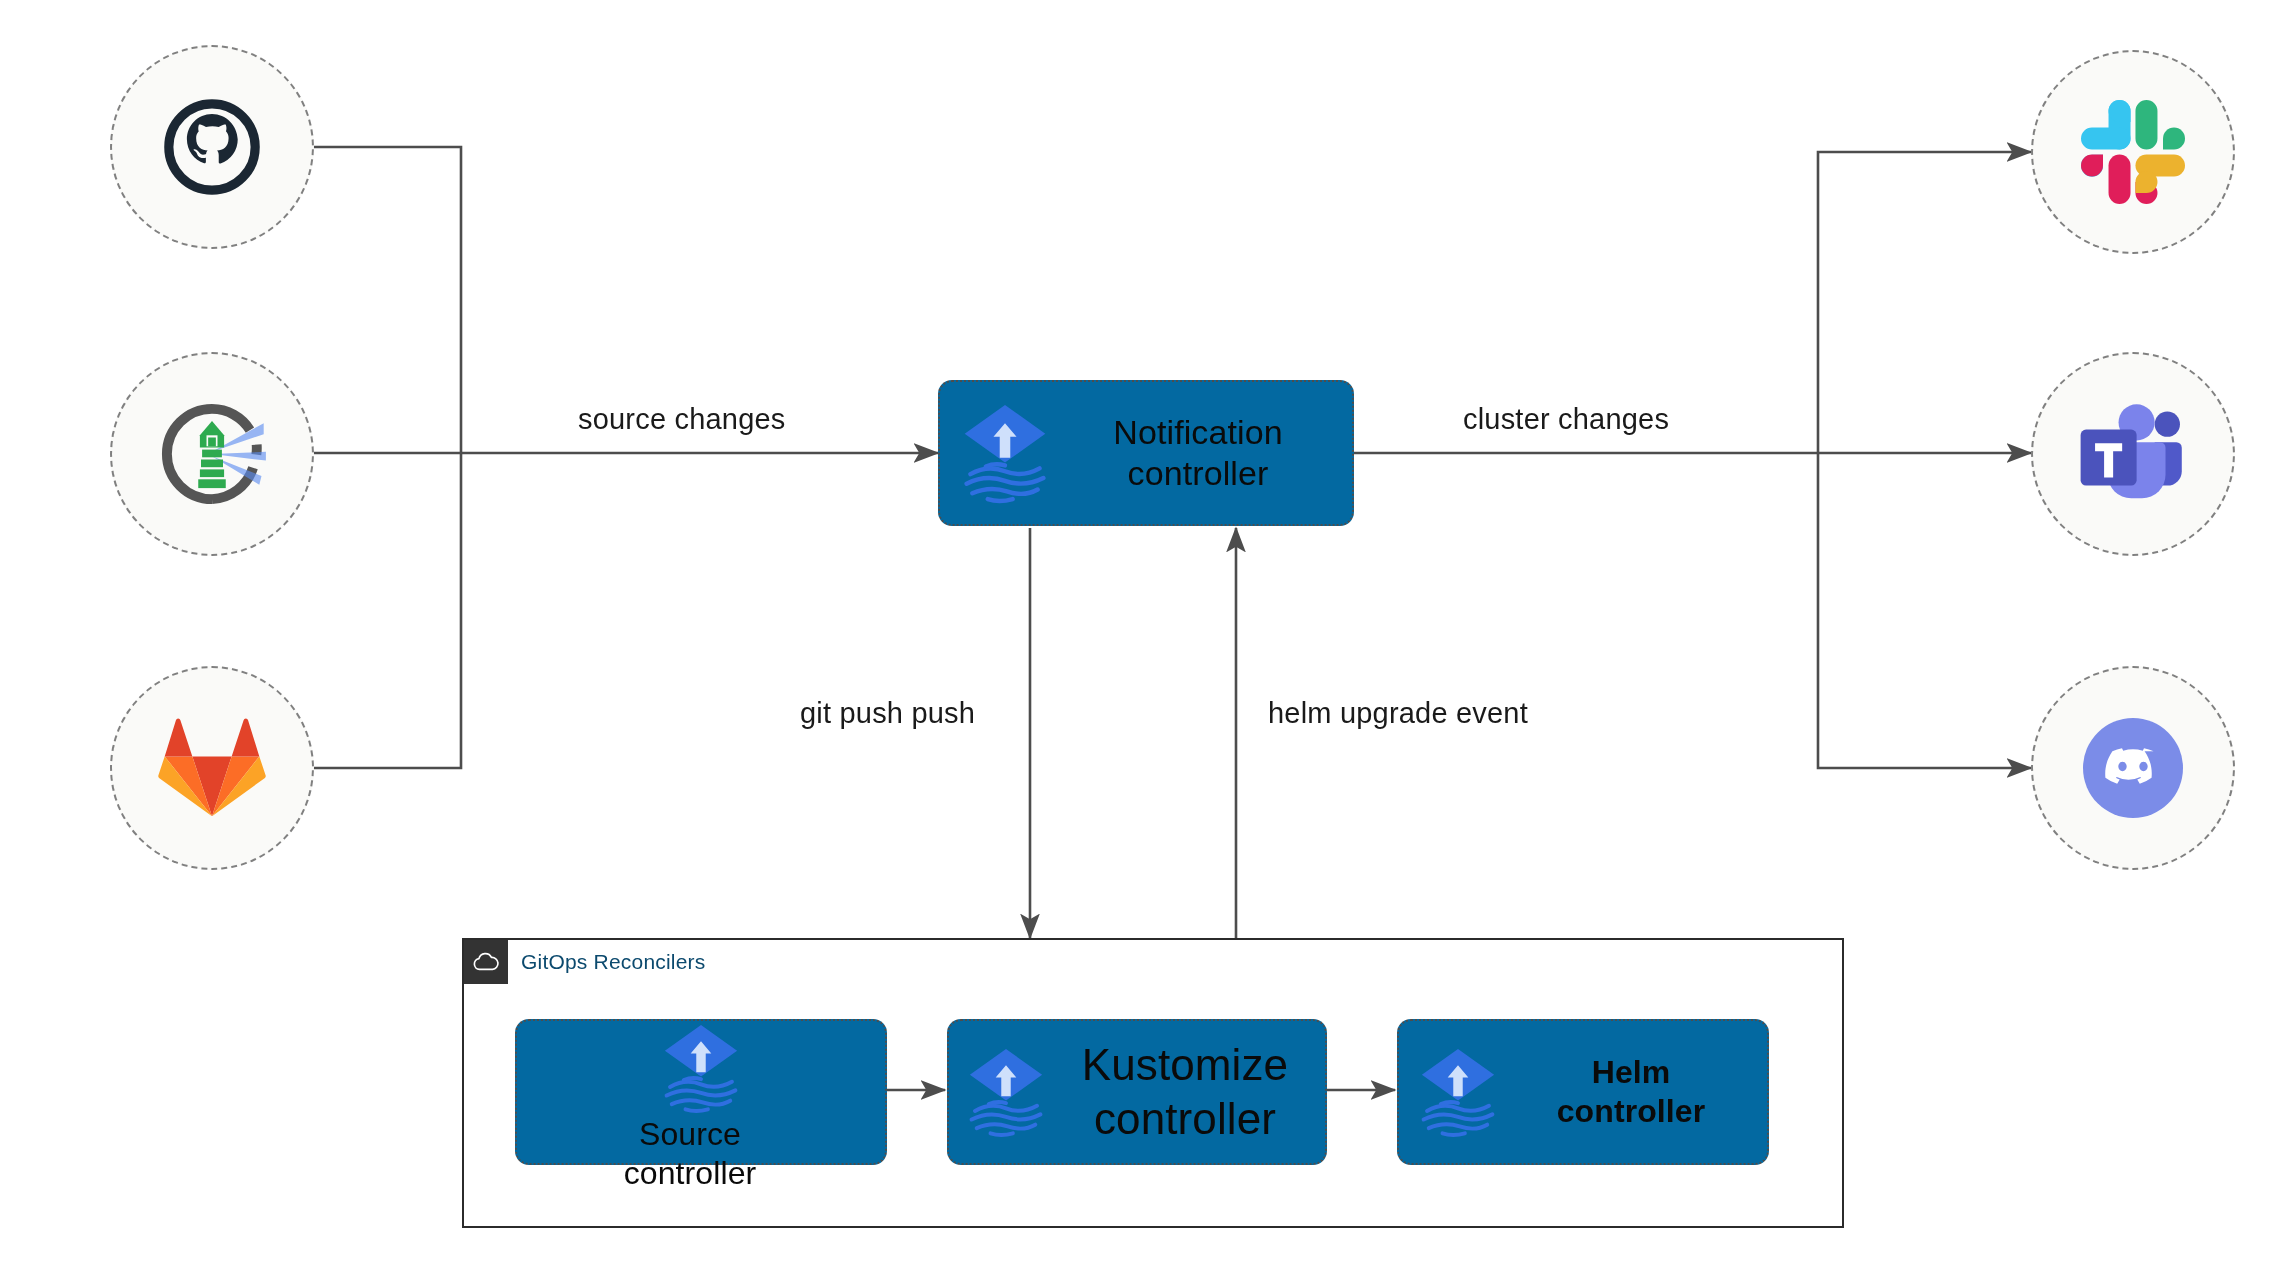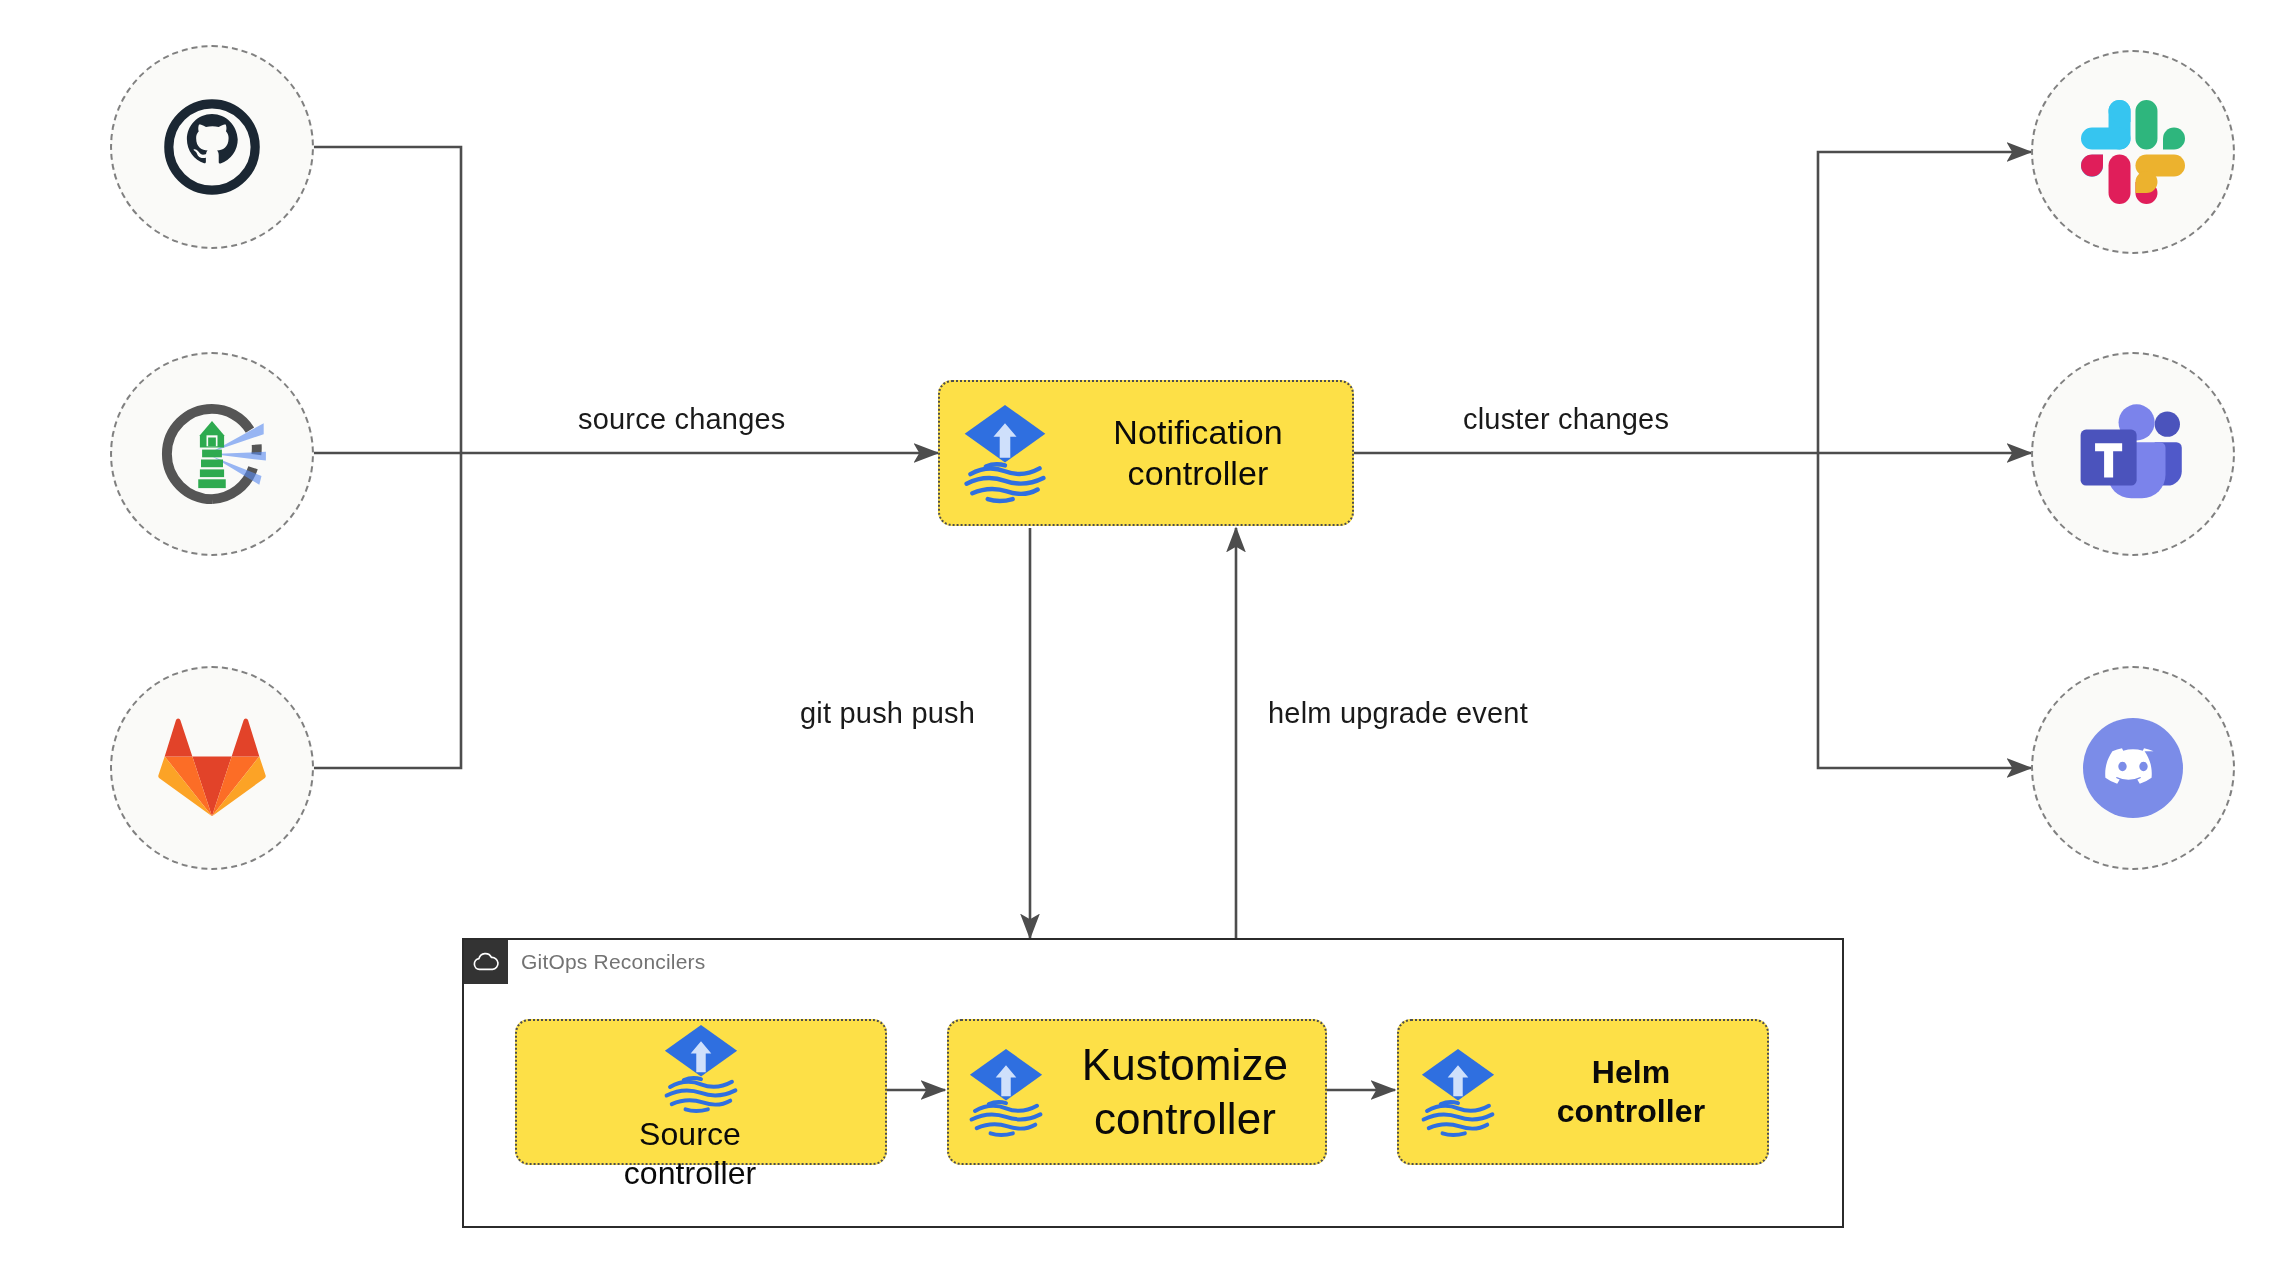--- a/index.html
+++ b/index.html
@@ -15,21 +15,21 @@
   .node-circle{
     position:absolute;border-radius:50%;
     background:#fafaf8;border:2px dashed #808080;
     display:flex;align-items:center;justify-content:center;
     box-sizing:border-box;
   }
 
   
   .ctrl-box{
     position:absolute;box-sizing:border-box;
-    background:#fde047;border:2px dotted #4d4d4d;border-radius:14px;
+    background:#0369a1;border:2px dotted #4d4d4d;border-radius:14px;
     display:flex;align-items:center;
   }
   .ctrl-logo{flex:0 0 auto;display:flex;align-items:center;justify-content:center;}
   .ctrl-label{
     flex:1 1 auto;text-align:center;color:#0a0a0a;
     line-height:1.22;letter-spacing:.1px;white-space:pre-line;
   }
 
   
   #gitops-container{
@@ -37,21 +37,21 @@
     border:2px solid #2b2b2b;background:transparent;
   }
   #gitops-header{
     position:absolute;left:0;top:0;height:44px;display:flex;align-items:center;
   }
   #gitops-header-badge{
     width:44px;height:44px;background:#333333;
     display:flex;align-items:center;justify-content:center;flex:0 0 auto;
   }
   #gitops-header-label{
-    margin-left:13px;font-size:21px;color:#737373;letter-spacing:.2px;white-space:nowrap;
+    margin-left:13px;font-size:21px;color:#0c4a6e;letter-spacing:.2px;white-space:nowrap;
   }
 
   
   .edge-label{
     position:absolute;color:#1a1a1a;font-size:29px;white-space:nowrap;
     letter-spacing:.2px;
   }
 </style>
 </head>
 <body>

